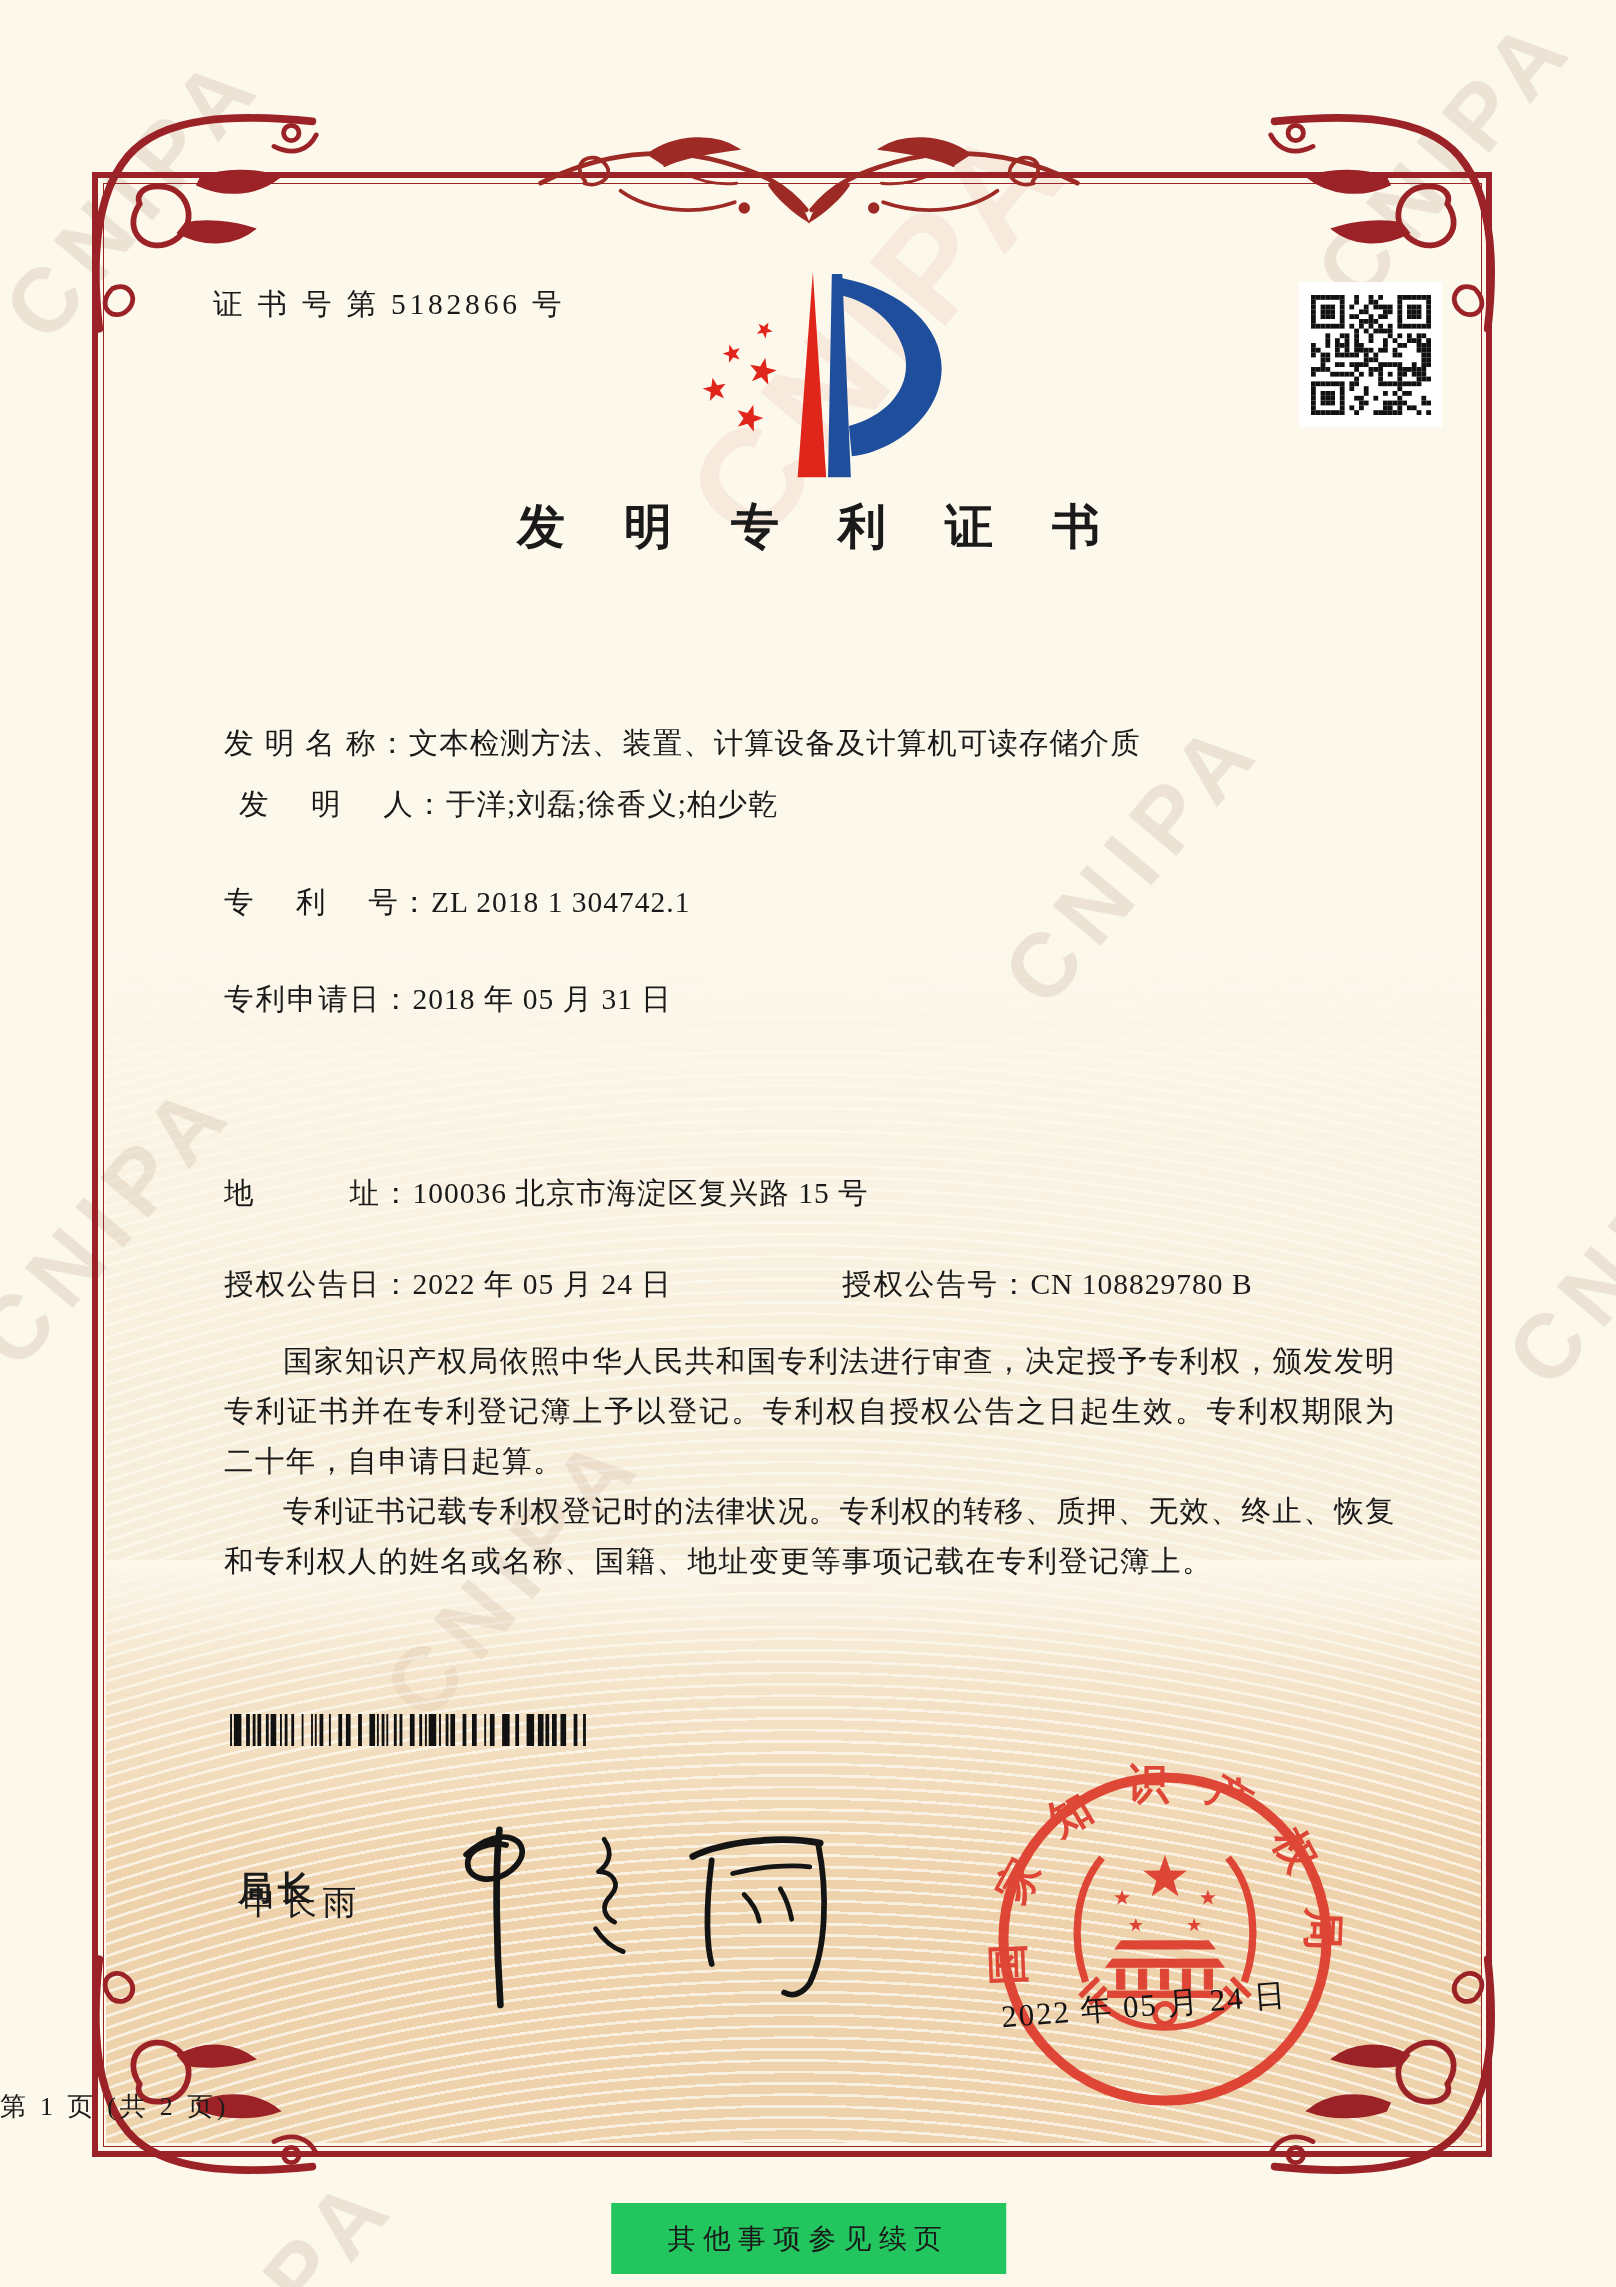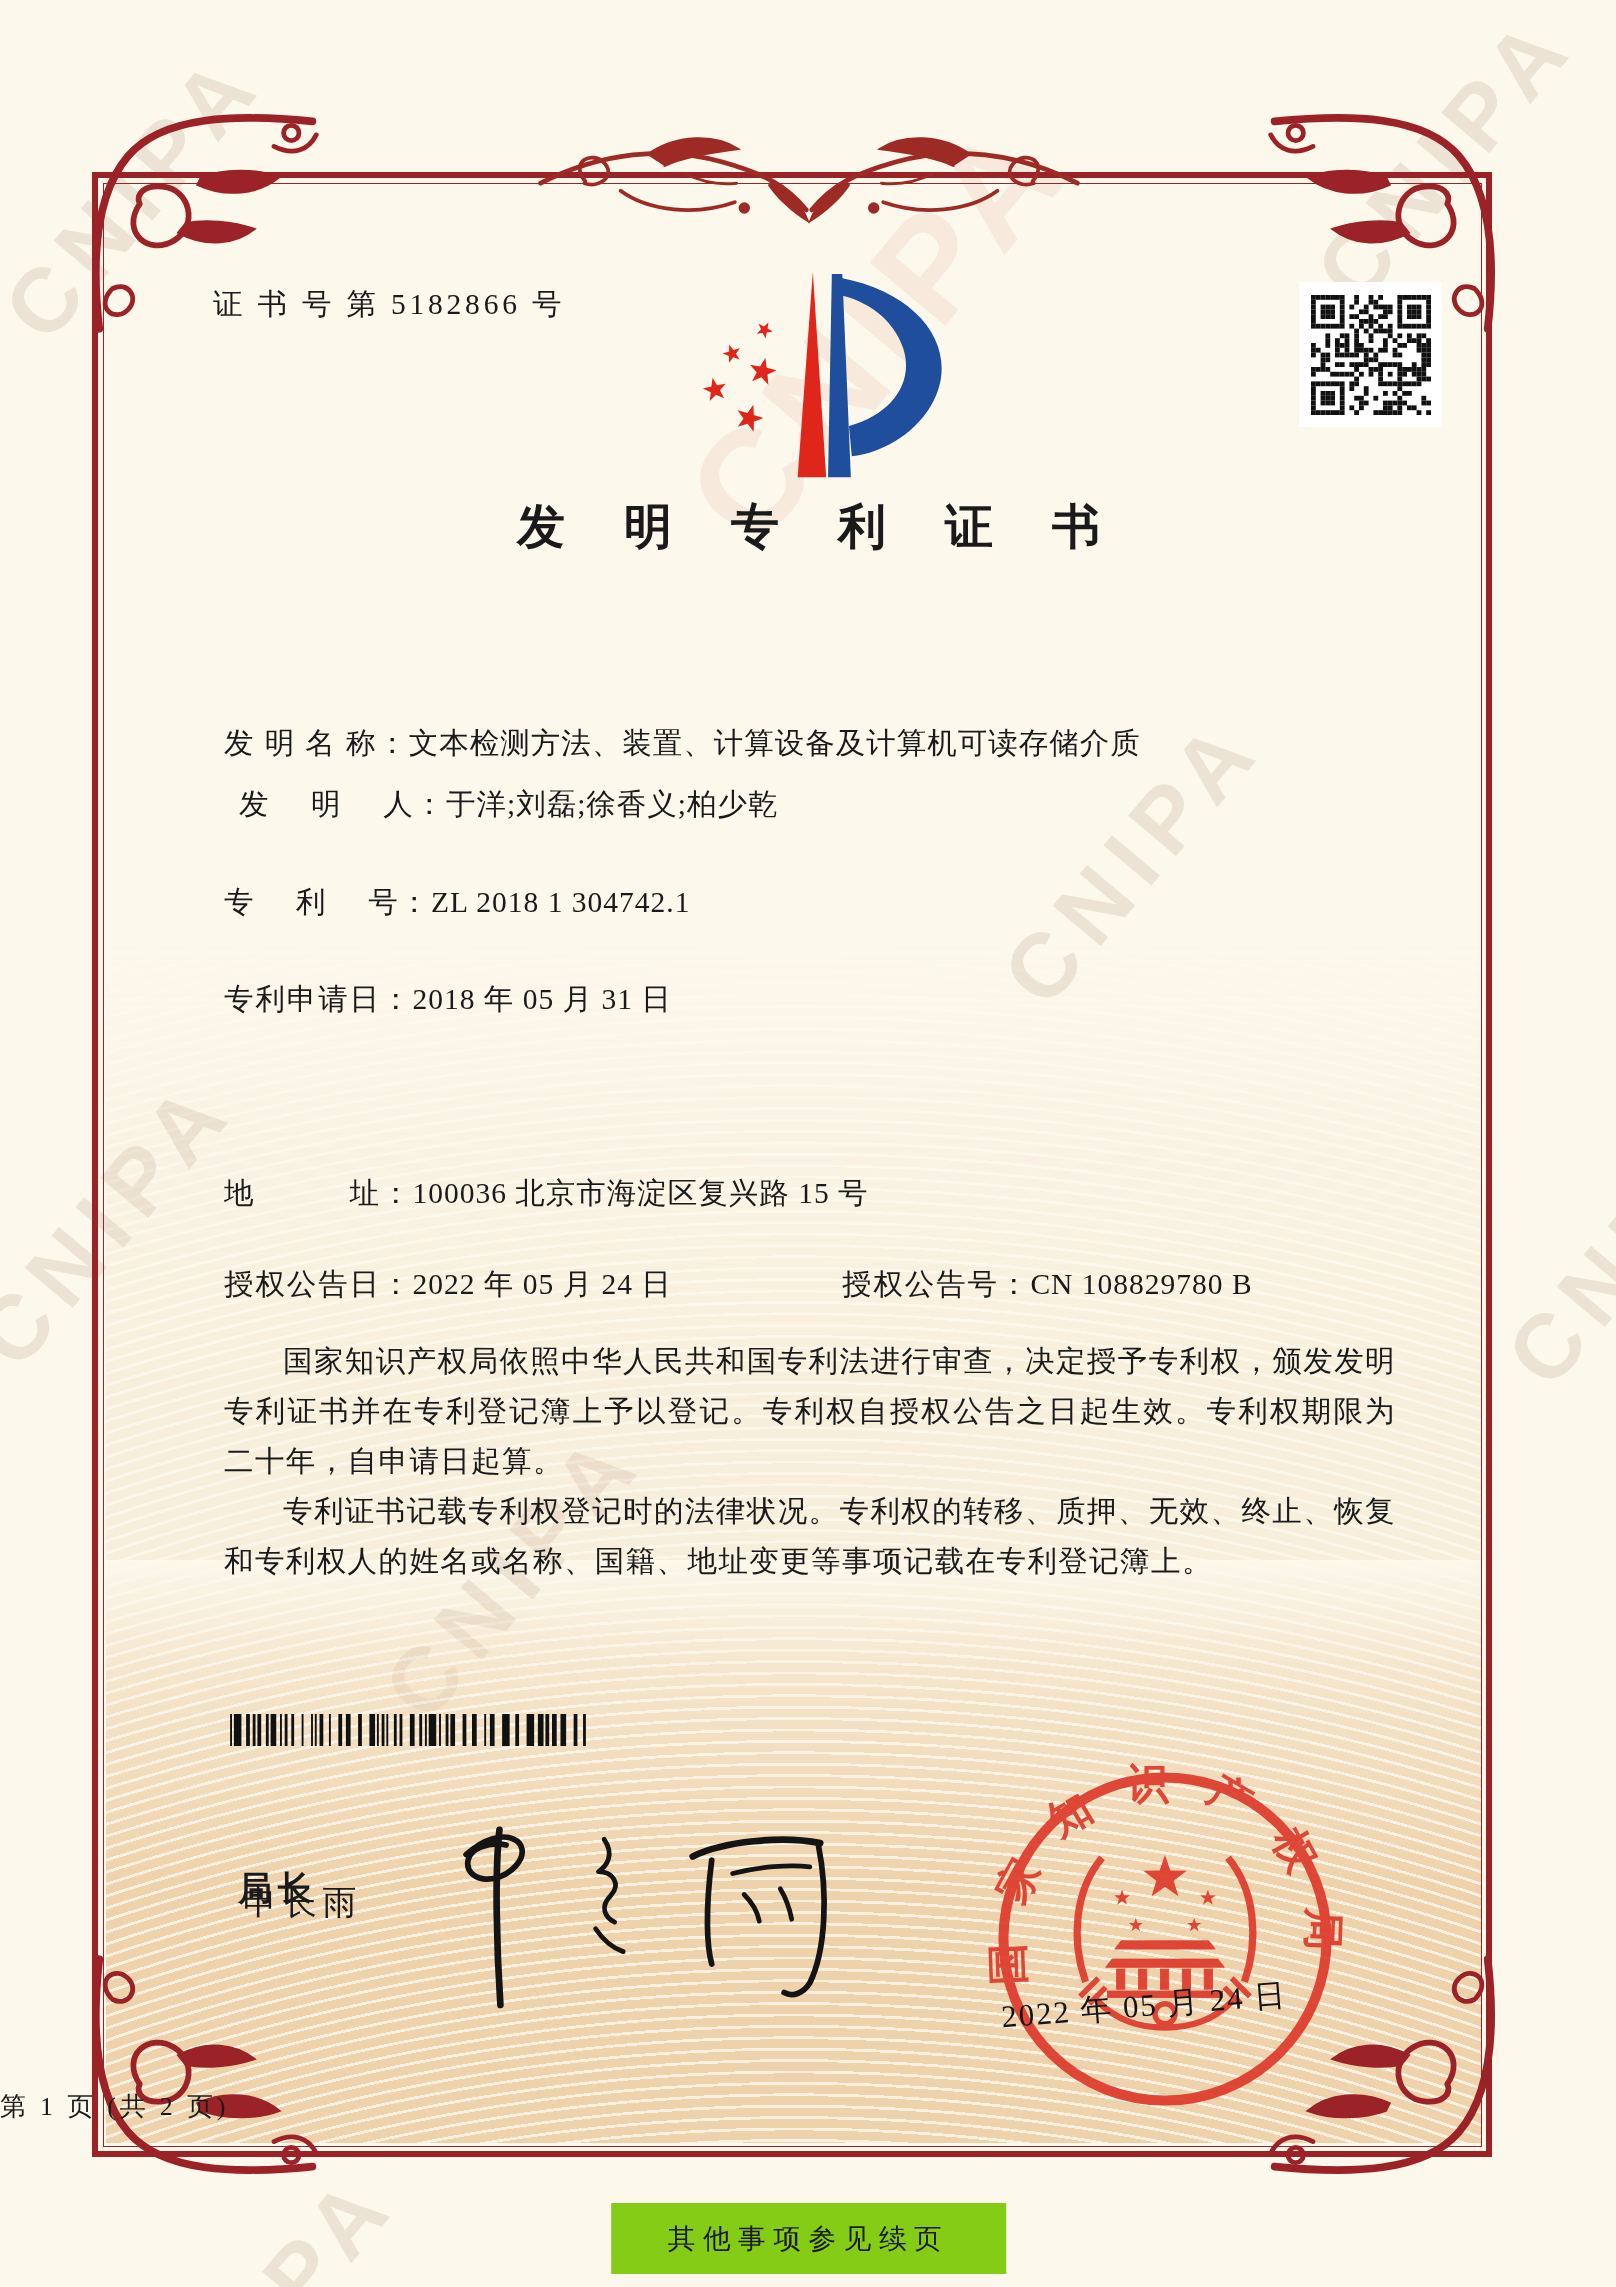--- a/index.html
+++ b/index.html
@@ -54,21 +54,21 @@
       font-family:"Liberation Sans","DejaVu Sans",sans-serif;font-weight:700;letter-spacing:5.7px;}
   .signer-name{position:absolute;left:243px;top:1880px;font-size:34px;
       font-family:Liberation Serif, serif;font-weight:500;letter-spacing:5.7px;}
   .signature{position:absolute;left:409px;top:1805px;}
   .seal{position:absolute;left:987px;top:1761px;}
   .seal-date{position:absolute;left:1001px;top:1984px;width:314px;font-size:31px;
       letter-spacing:1.9px;transform:rotate(-4.5deg);color:#141414;white-space:nowrap;}
 
   
   .page-no{position:absolute;left:0;right:0;top:2089px;font-size:26px;letter-spacing:3.8px;}
-  .note-box{position:absolute;left:50%;transform:translateX(-50%);top:2203px;background:#84cc16;
+  .note-box{position:absolute;left:50%;transform:translateX(-50%);top:2203px;background:#22c55e;
       padding:17px 57px;font-size:27.6px;letter-spacing:7.6px;white-space:nowrap;}
 </style>
 </head>
 <body>
 
 <div id="page">
 
   <span class="wm" style="left:-38px;top:143px;">CNIPA</span>
   <span class="wm" style="left:1274px;top:105px;">CNIPA</span>
   <span class="wm red" style="left:628px;top:247px;">CNIPA</span>

